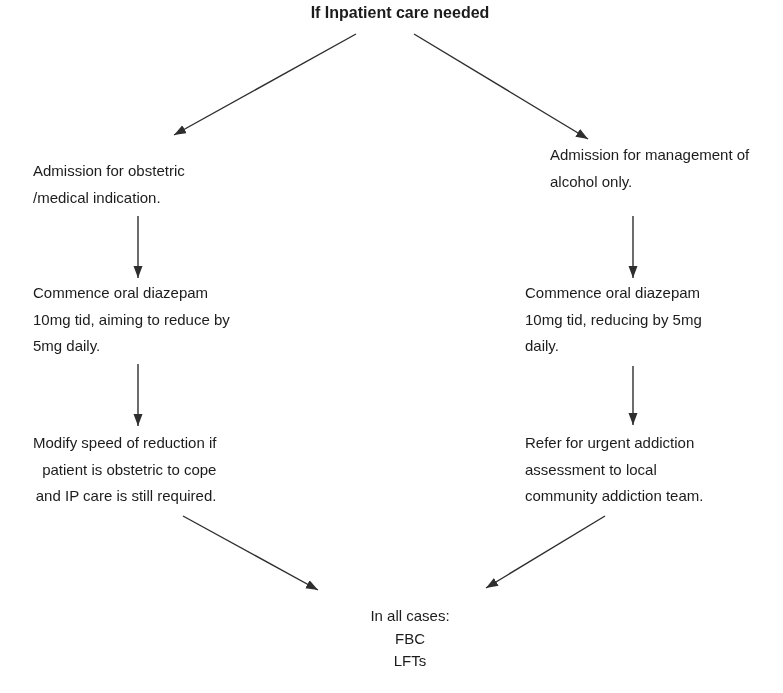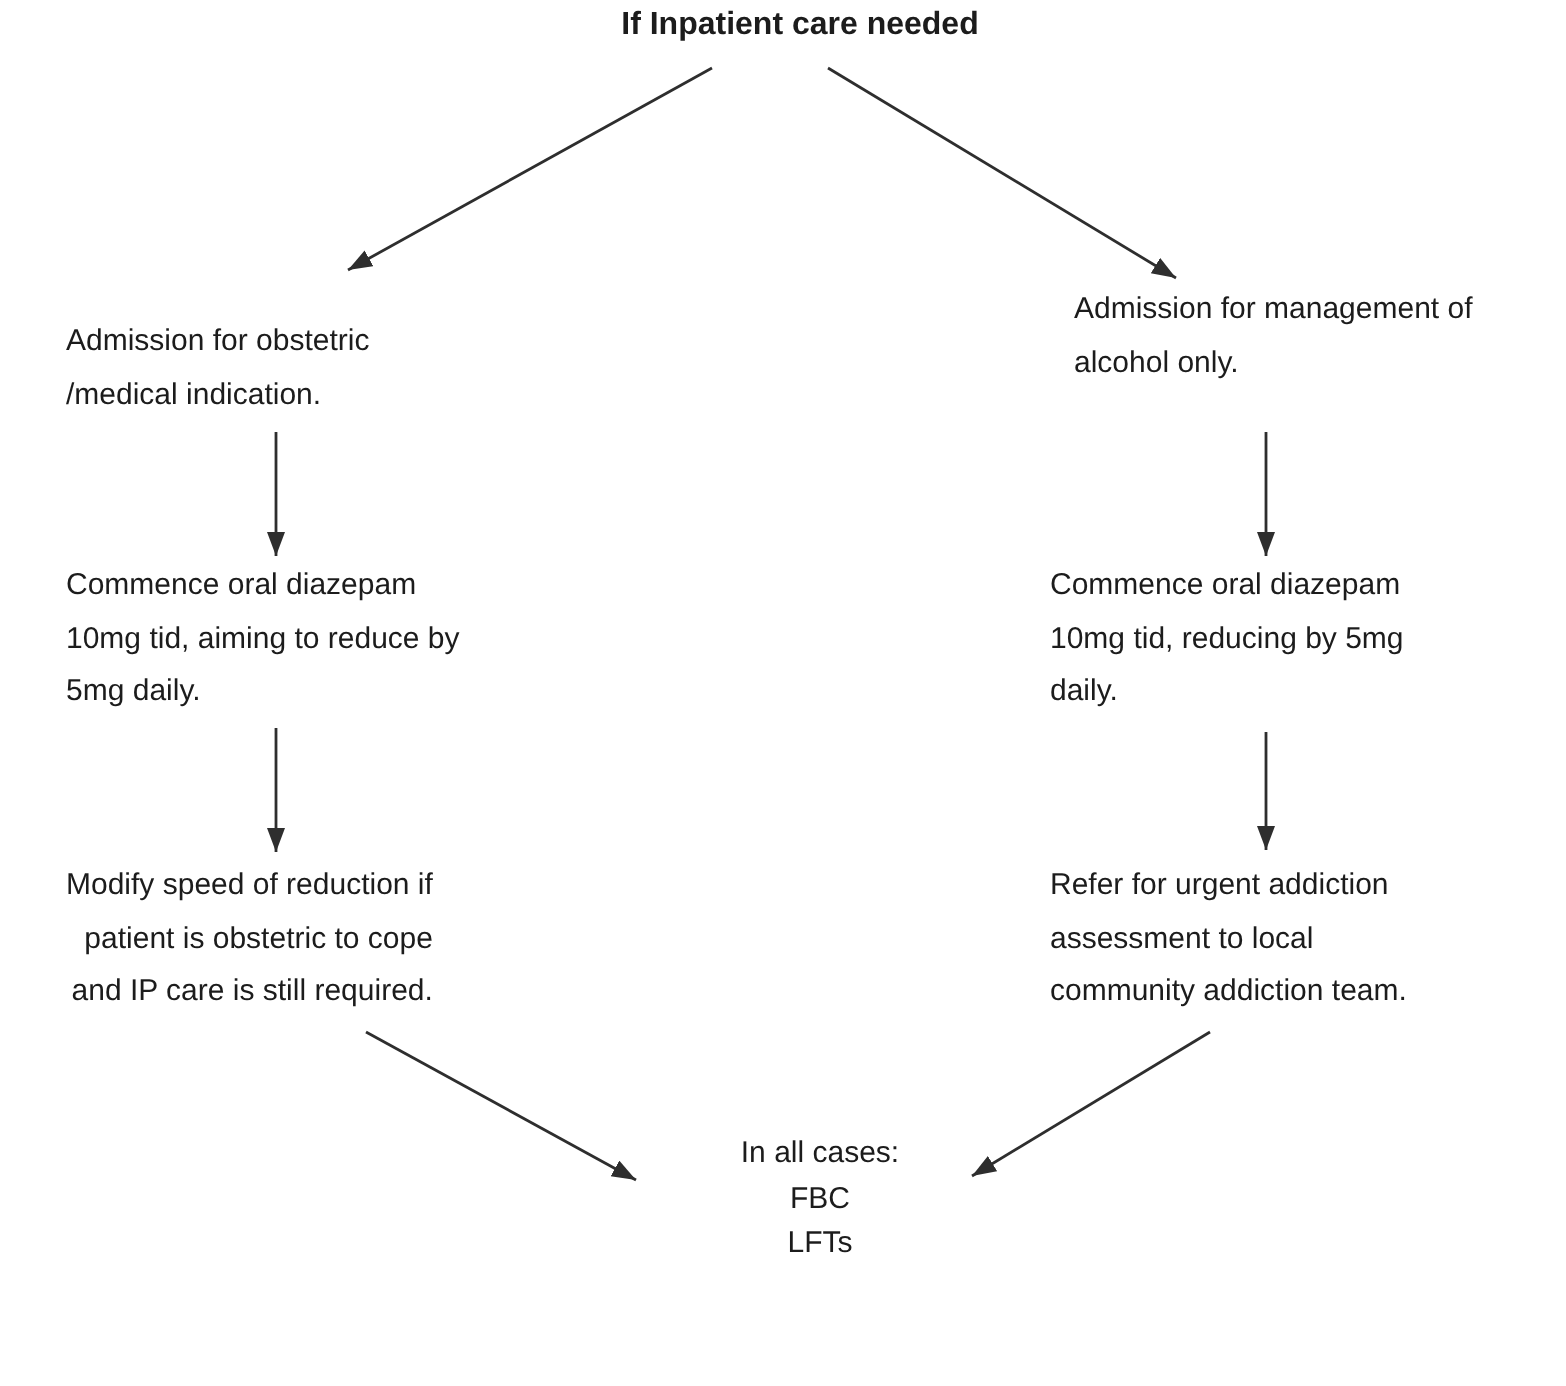--- a/index.html
+++ b/index.html
@@ -75,21 +75,21 @@
     <line x1="605" y1="516" x2="486" y2="588" marker-end="url(#ah)"></line>
   </svg>
 
   <div class="title">If Inpatient care needed</div>
 
   <div class="node" style="left:33px; top:142px;margin-top:16px;">
     <div>Admission for obstetric</div>
     <div>/medical indication.</div>
   </div>
 
-  <div class="node" style="left:537px; top:142px;">
+  <div class="node" style="left:550px; top:142px;">
     <div>Admission for management of</div>
     <div>alcohol only.</div>
   </div>
 
   <div class="node" style="left:33px; top:280px;">
     <div>Commence oral diazepam</div>
     <div>10mg tid, aiming to reduce by</div>
     <div>5mg daily.</div>
   </div>
 
@@ -104,19 +104,19 @@
     <div>patient is obstetric to cope</div>
     <div>and IP care is still required.</div>
   </div>
 
   <div class="node" style="left:525px; top:430px;">
     <div>Refer for urgent addiction</div>
     <div>assessment to local</div>
     <div>community addiction team.</div>
   </div>
 
-  <div class="node final" style="left:410px; top:566px;text-align:center;">
+  <div class="node final" style="left:410px; top:605px;text-align:center;">
     <div>In all cases:</div>
     <div>FBC</div>
     <div>LFTs</div>
   </div>
 
 </div>
 
 </body></html>

